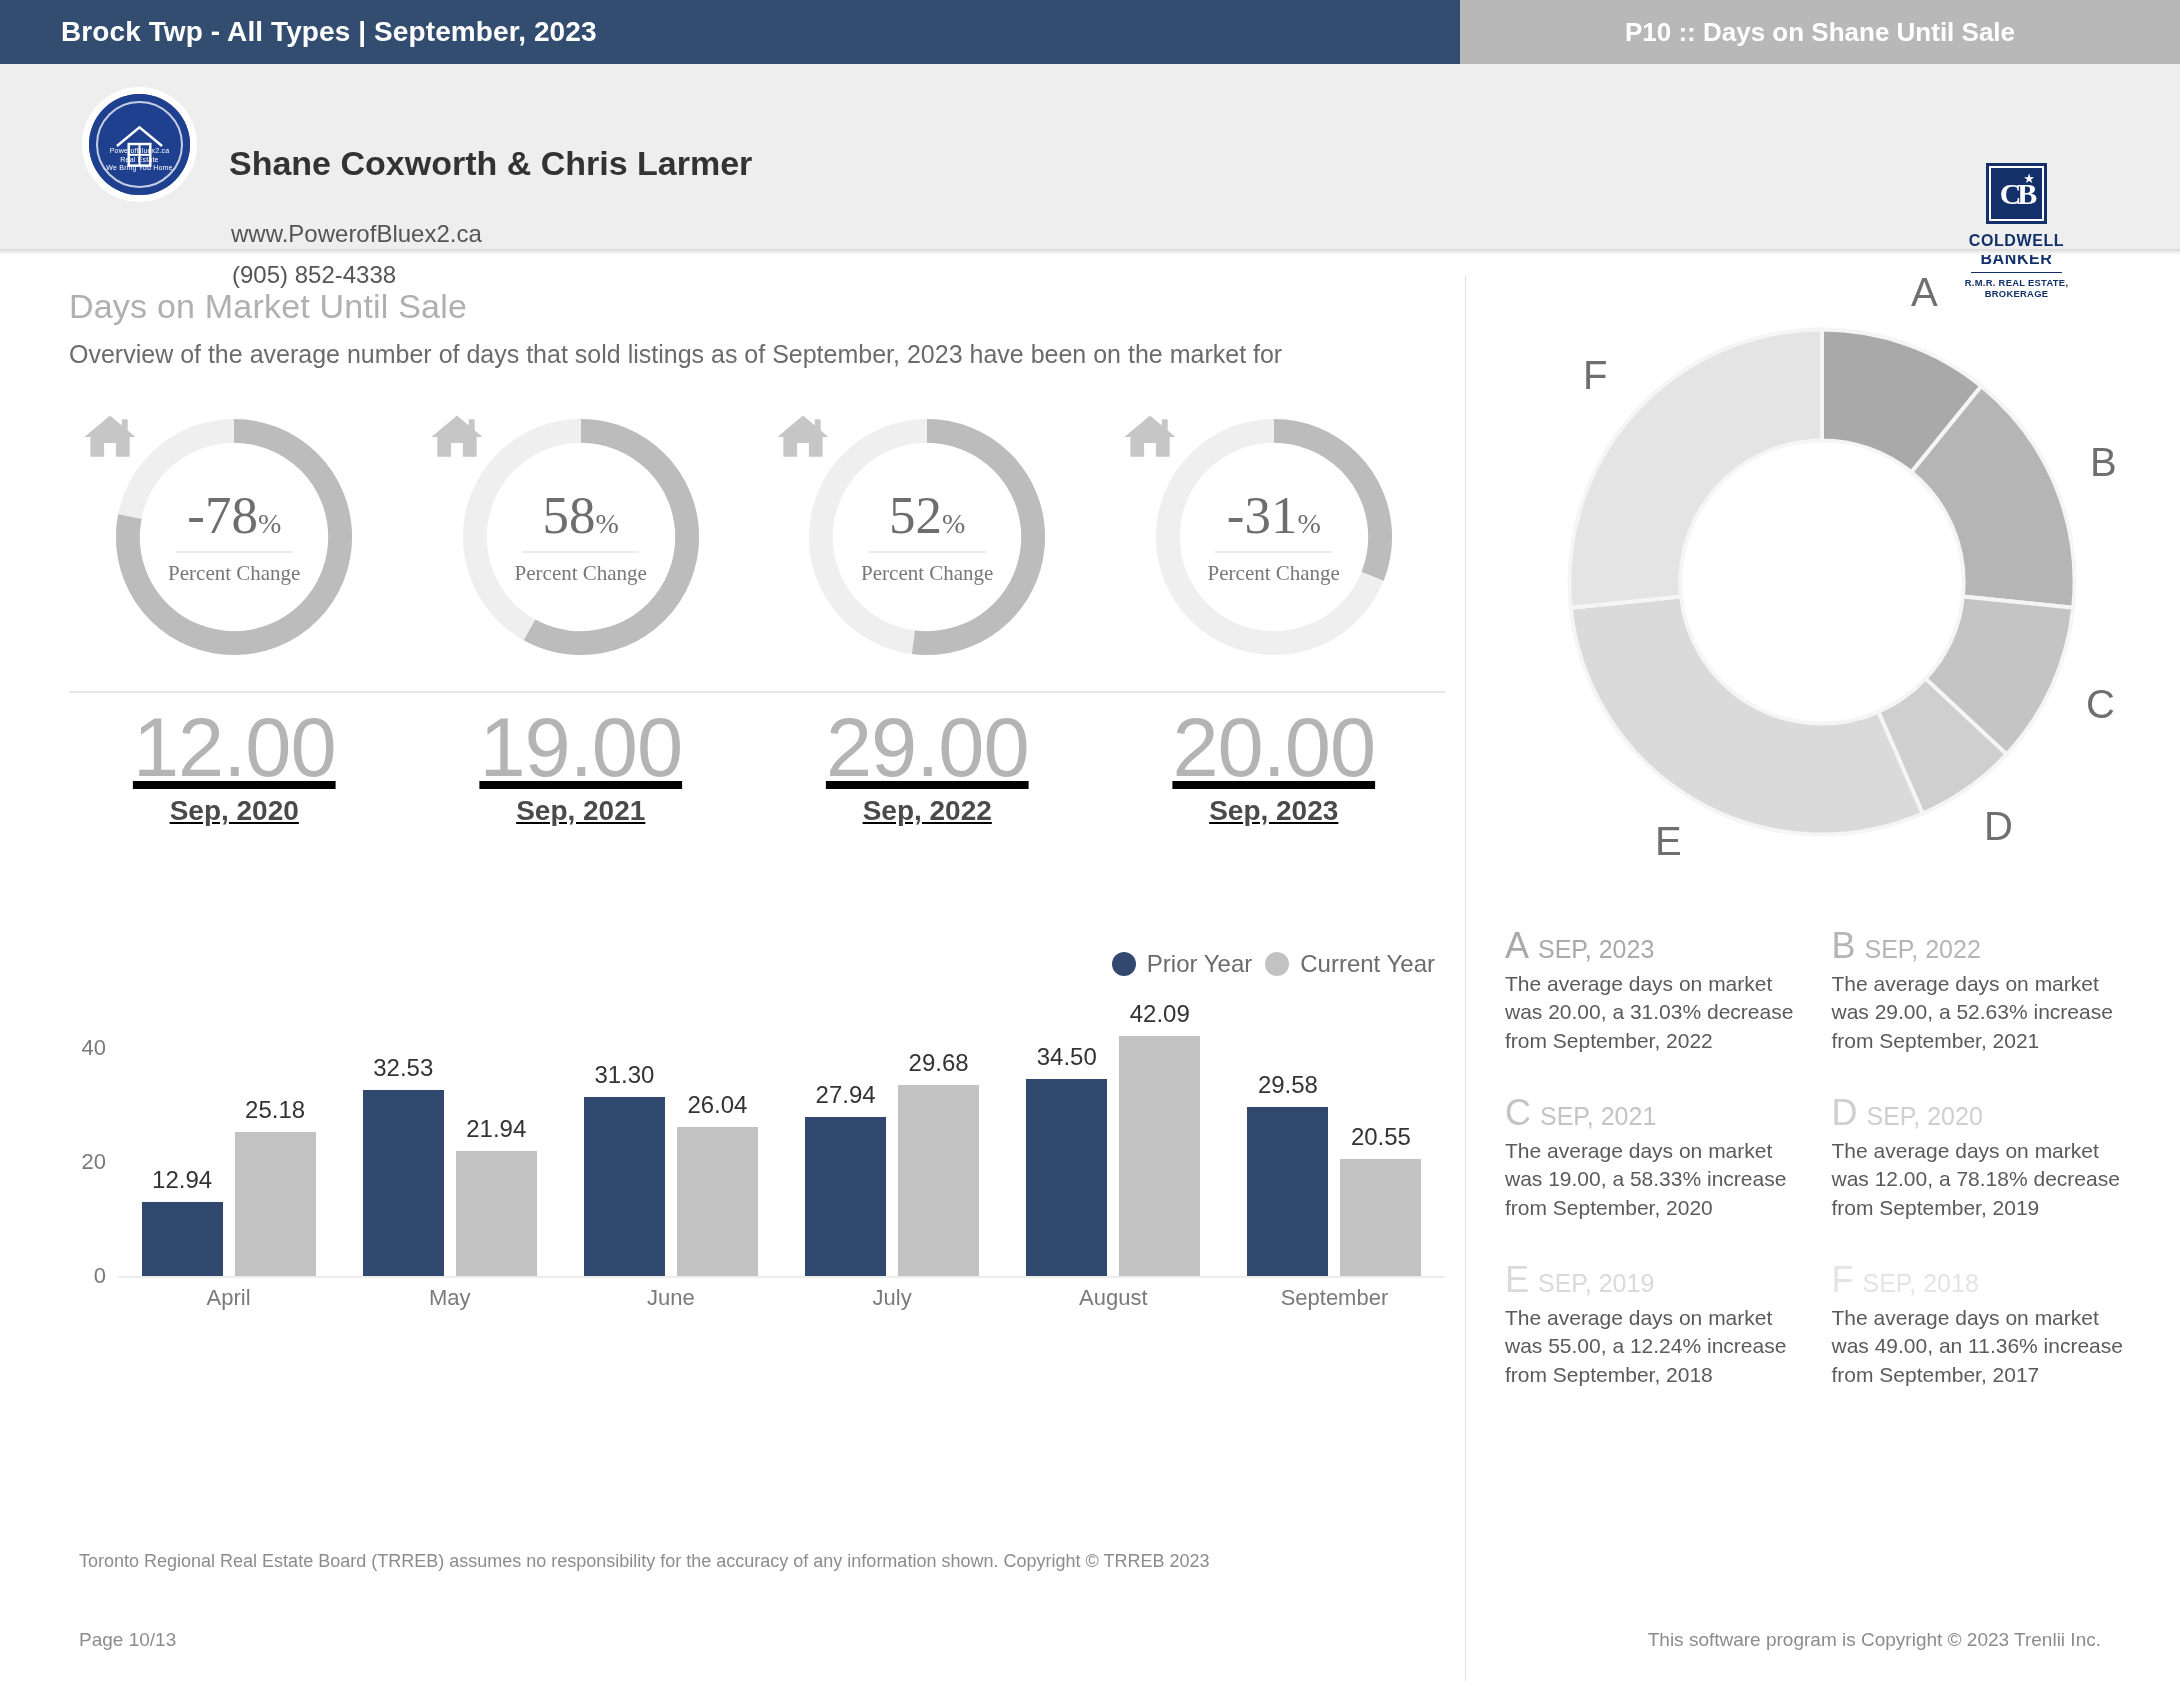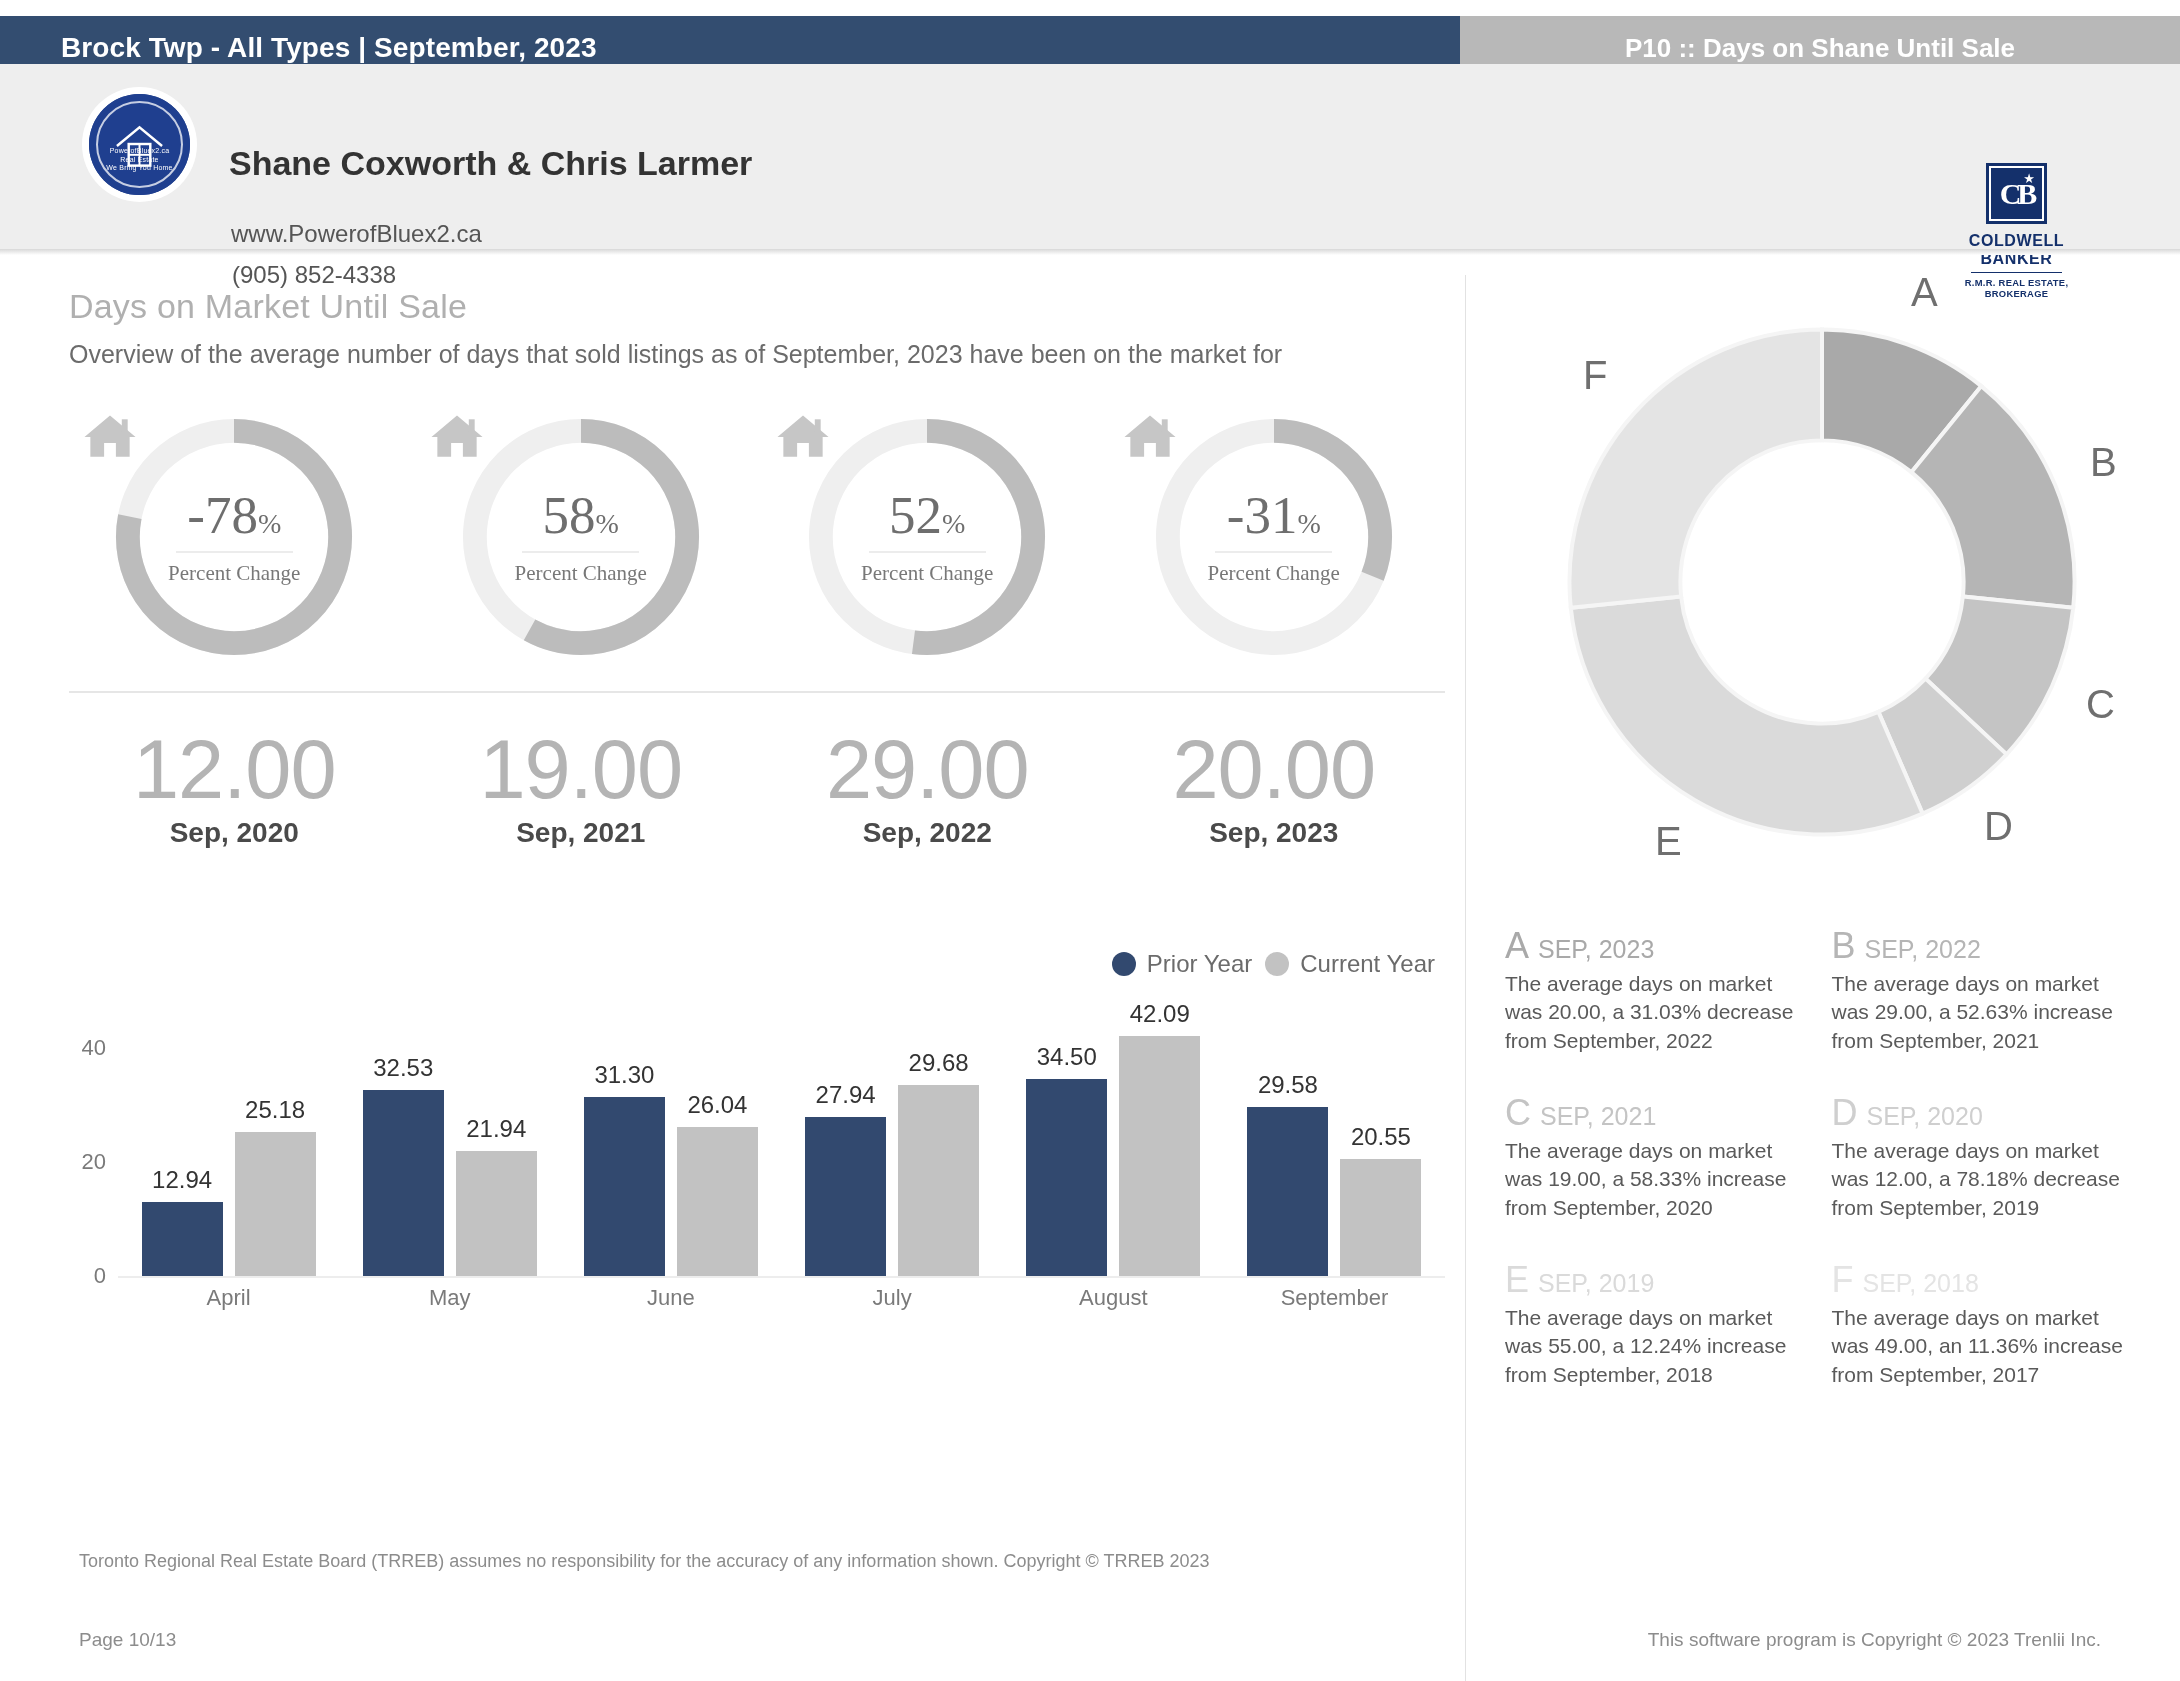--- a/index.html
+++ b/index.html
@@ -5,21 +5,21 @@
   * { box-sizing: border-box; margin: 0; padding: 0; }
   html, body {
     width: 2180px; height: 1681px;
     font-family: "Liberation Sans", sans-serif;
     background: #ffffff;
     overflow: hidden;
   }
   .page { position: relative; width: 2180px; height: 1681px; background:#fff; }
 
   
-  .topbar { position:absolute; left:0; top:16px; width:2180px; height:50px; }
+  .topbar { position:absolute; left:0; top:0; width:2180px; height:50px; }
   .topbar-blue {
     position:absolute; left:0; top:0; width:1460px; height:64px;
     background:#334d70; display:flex; align-items:center;
   }
   .topbar-blue span {
     color:#ffffff; font-size:28px; font-weight:bold; margin-left:61px;
     letter-spacing:0.1px;
   }
   .topbar-grey {
     position:absolute; left:1460px; top:0; width:720px; height:64px;
@@ -99,21 +99,21 @@
     display:flex; flex-direction:column; align-items:center; justify-content:center;
   }
   .gauge-pct { font-size:53px; color:#6e6e6e; font-weight:400; line-height:1; white-space:nowrap;}
   .gauge-pct .sm { font-size:28px; }
   .gauge-rule { width:117px; height:2px; background:#ececec; margin:9px 0 8px; }
   .gauge-lbl { font-size:21px; color:#787878; }
   .house-icon { position:absolute; left:50%; top:-9px; transform:translateX(-50%); z-index:3; }
 
   .hrule { position:absolute; left:69px; top:436px; width:1376px; height:2px; background:#e6e6e6; }
 
-  .bignums { position:absolute; left:61px; top:473px; width:1386px; display:flex; }
+  .bignums { position:absolute; left:61px; top:451px; width:1386px; display:flex;text-decoration:underline; }
   .bignum-cell { width:347px; text-align:center; }
   .bignum { font-size:83px; color:#b4b4b4; line-height:1.02; letter-spacing:-1px; }
   .bigyear { font-size:28px; color:#4a4a4a; font-weight:bold; margin-top:4px; }
 
   
   .monthly-head { position:absolute; left:69px; top:589px; width:1381px; }
   .monthly-head .sec-desc { margin-top:12px; }
 
   .chart-area { position:absolute; left:61px; top:713px; width:1386px; height:347px; }
   .legend { position:absolute; right:12px; top:-18px; display:flex; gap:13px; align-items:center; }

